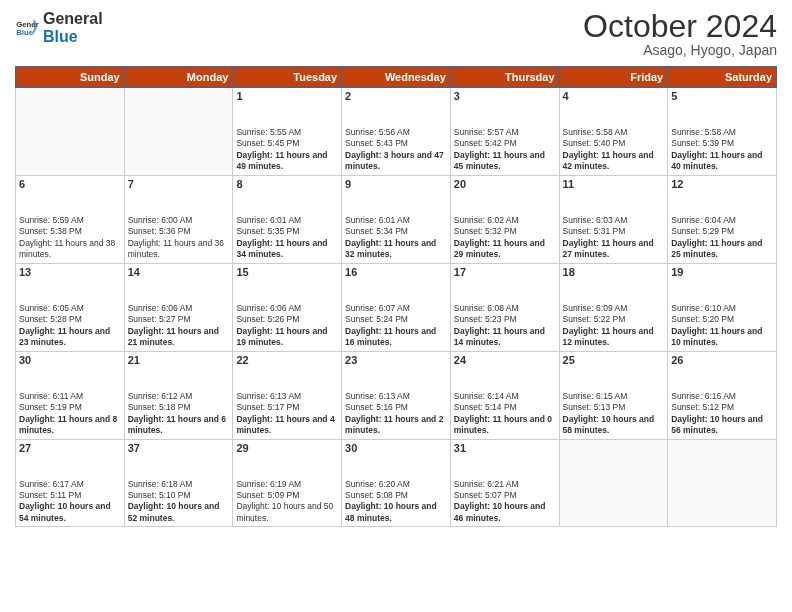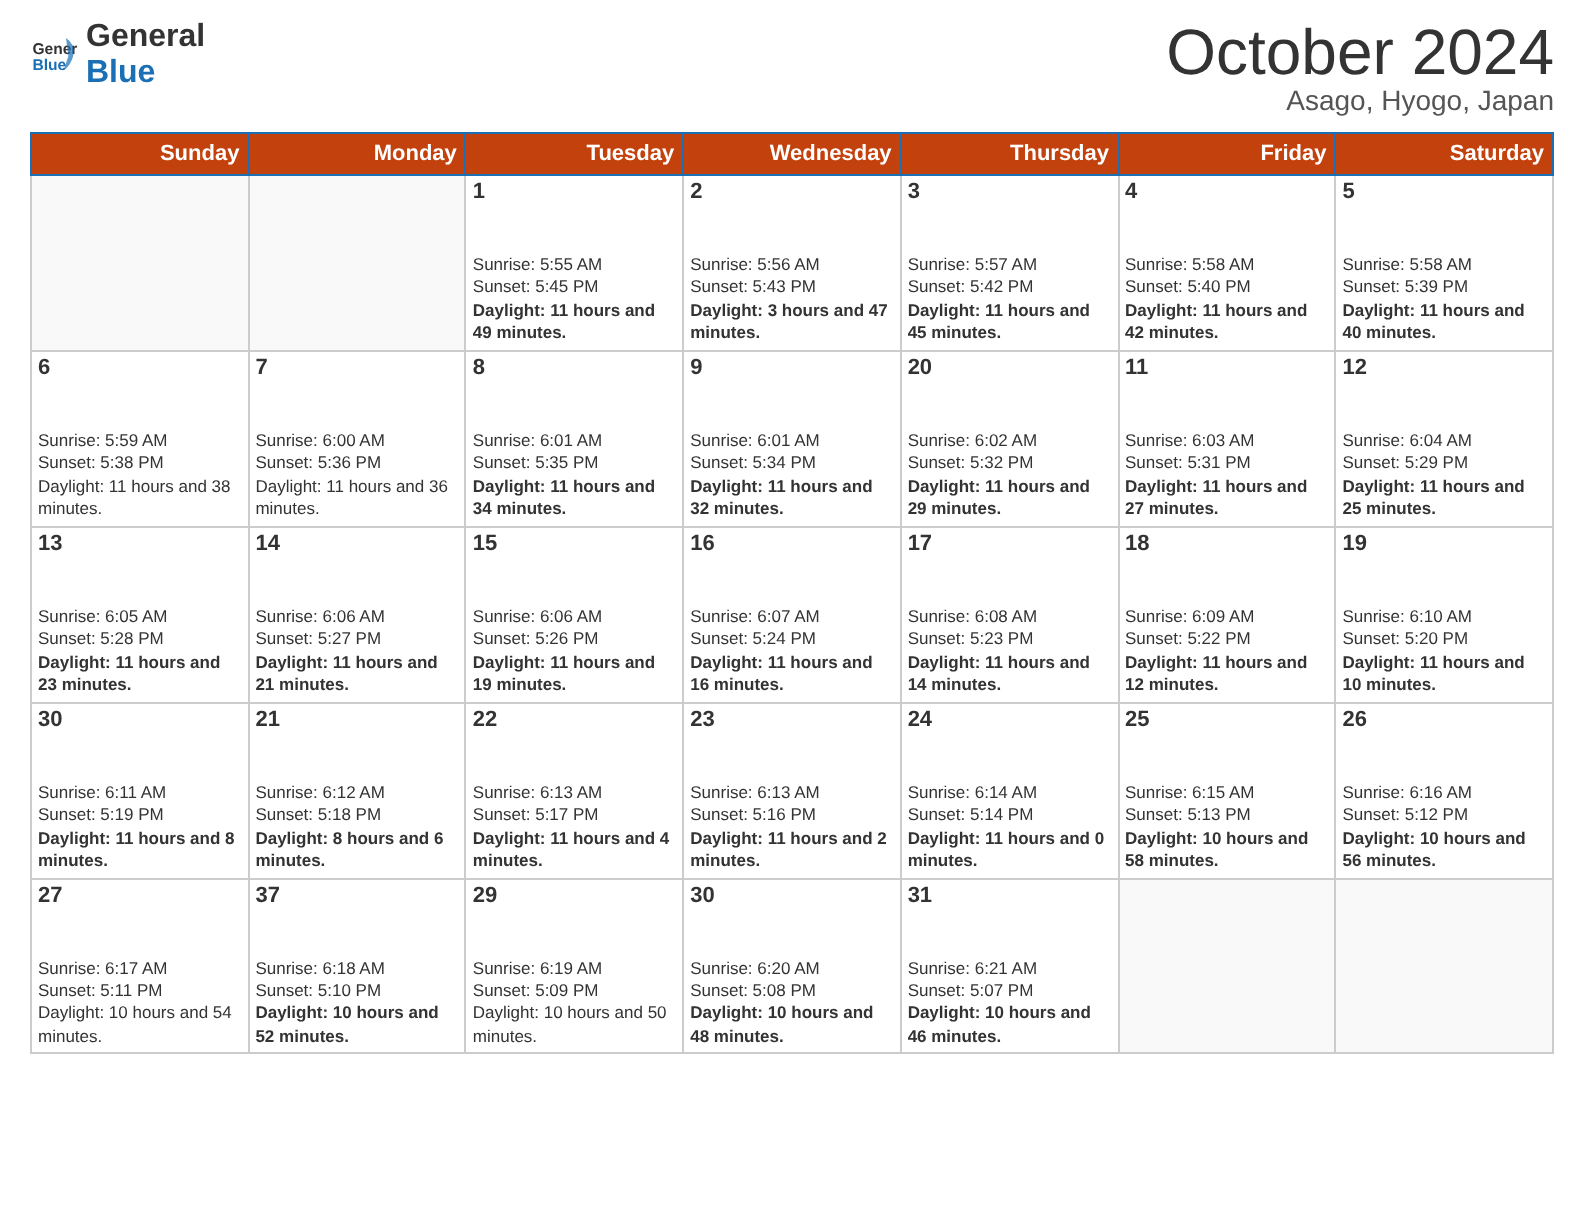--- a/index.html
+++ b/index.html
@@ -199,21 +199,21 @@
             <div class="cell-text">Sunrise: 6:10 AM<br>Sunset: 5:20 PM<br><span style="font-weight:bold">Daylight: 11 hours and 10 minutes.</span></div>
           </td>
         </tr>
         <tr>
           <td>
             <span class="day-num">30</span>
             <div class="cell-text">Sunrise: 6:11 AM<br>Sunset: 5:19 PM<br><span style="font-weight:bold">Daylight: 11 hours and 8 minutes.</span></div>
           </td>
           <td>
             <span class="day-num">21</span>
-            <div class="cell-text">Sunrise: 6:12 AM<br>Sunset: 5:18 PM<br><span style="font-weight:bold">Daylight: 8 hours and 6 minutes.</span></div>
+            <div class="cell-text">Sunrise: 6:12 AM<br>Sunset: 5:18 PM<br><span style="font-weight:bold">Daylight: 11 hours and 6 minutes.</span></div>
           </td>
           <td>
             <span class="day-num">22</span>
             <div class="cell-text">Sunrise: 6:13 AM<br>Sunset: 5:17 PM<br><span style="font-weight:bold">Daylight: 11 hours and 4 minutes.</span></div>
           </td>
           <td>
             <span class="day-num">23</span>
             <div class="cell-text">Sunrise: 6:13 AM<br>Sunset: 5:16 PM<br><span style="font-weight:bold">Daylight: 11 hours and 2 minutes.</span></div>
           </td>
           <td>
@@ -225,21 +225,21 @@
             <div class="cell-text">Sunrise: 6:15 AM<br>Sunset: 5:13 PM<br><span style="font-weight:bold">Daylight: 10 hours and 58 minutes.</span></div>
           </td>
           <td>
             <span class="day-num">26</span>
             <div class="cell-text">Sunrise: 6:16 AM<br>Sunset: 5:12 PM<br><span style="font-weight:bold">Daylight: 10 hours and 56 minutes.</span></div>
           </td>
         </tr>
         <tr>
           <td>
             <span class="day-num">27</span>
-            <div class="cell-text">Sunrise: 6:17 AM<br>Sunset: 5:11 PM<br><span style="font-weight:normal">Daylight: 10 hours and 54 minutes.</span></div>
+            <div class="cell-text">Sunrise: 6:17 AM<br>Sunset: 5:11 PM<br><span style="font-weight:bold">Daylight: 10 hours and 54 minutes.</span></div>
           </td>
           <td>
             <span class="day-num">37</span>
             <div class="cell-text">Sunrise: 6:18 AM<br>Sunset: 5:10 PM<br><span style="font-weight:bold">Daylight: 10 hours and 52 minutes.</span></div>
           </td>
           <td>
             <span class="day-num">29</span>
             <div class="cell-text">Sunrise: 6:19 AM<br>Sunset: 5:09 PM<br><span style="font-weight:normal">Daylight: 10 hours and 50 minutes.</span></div>
           </td>
           <td>

